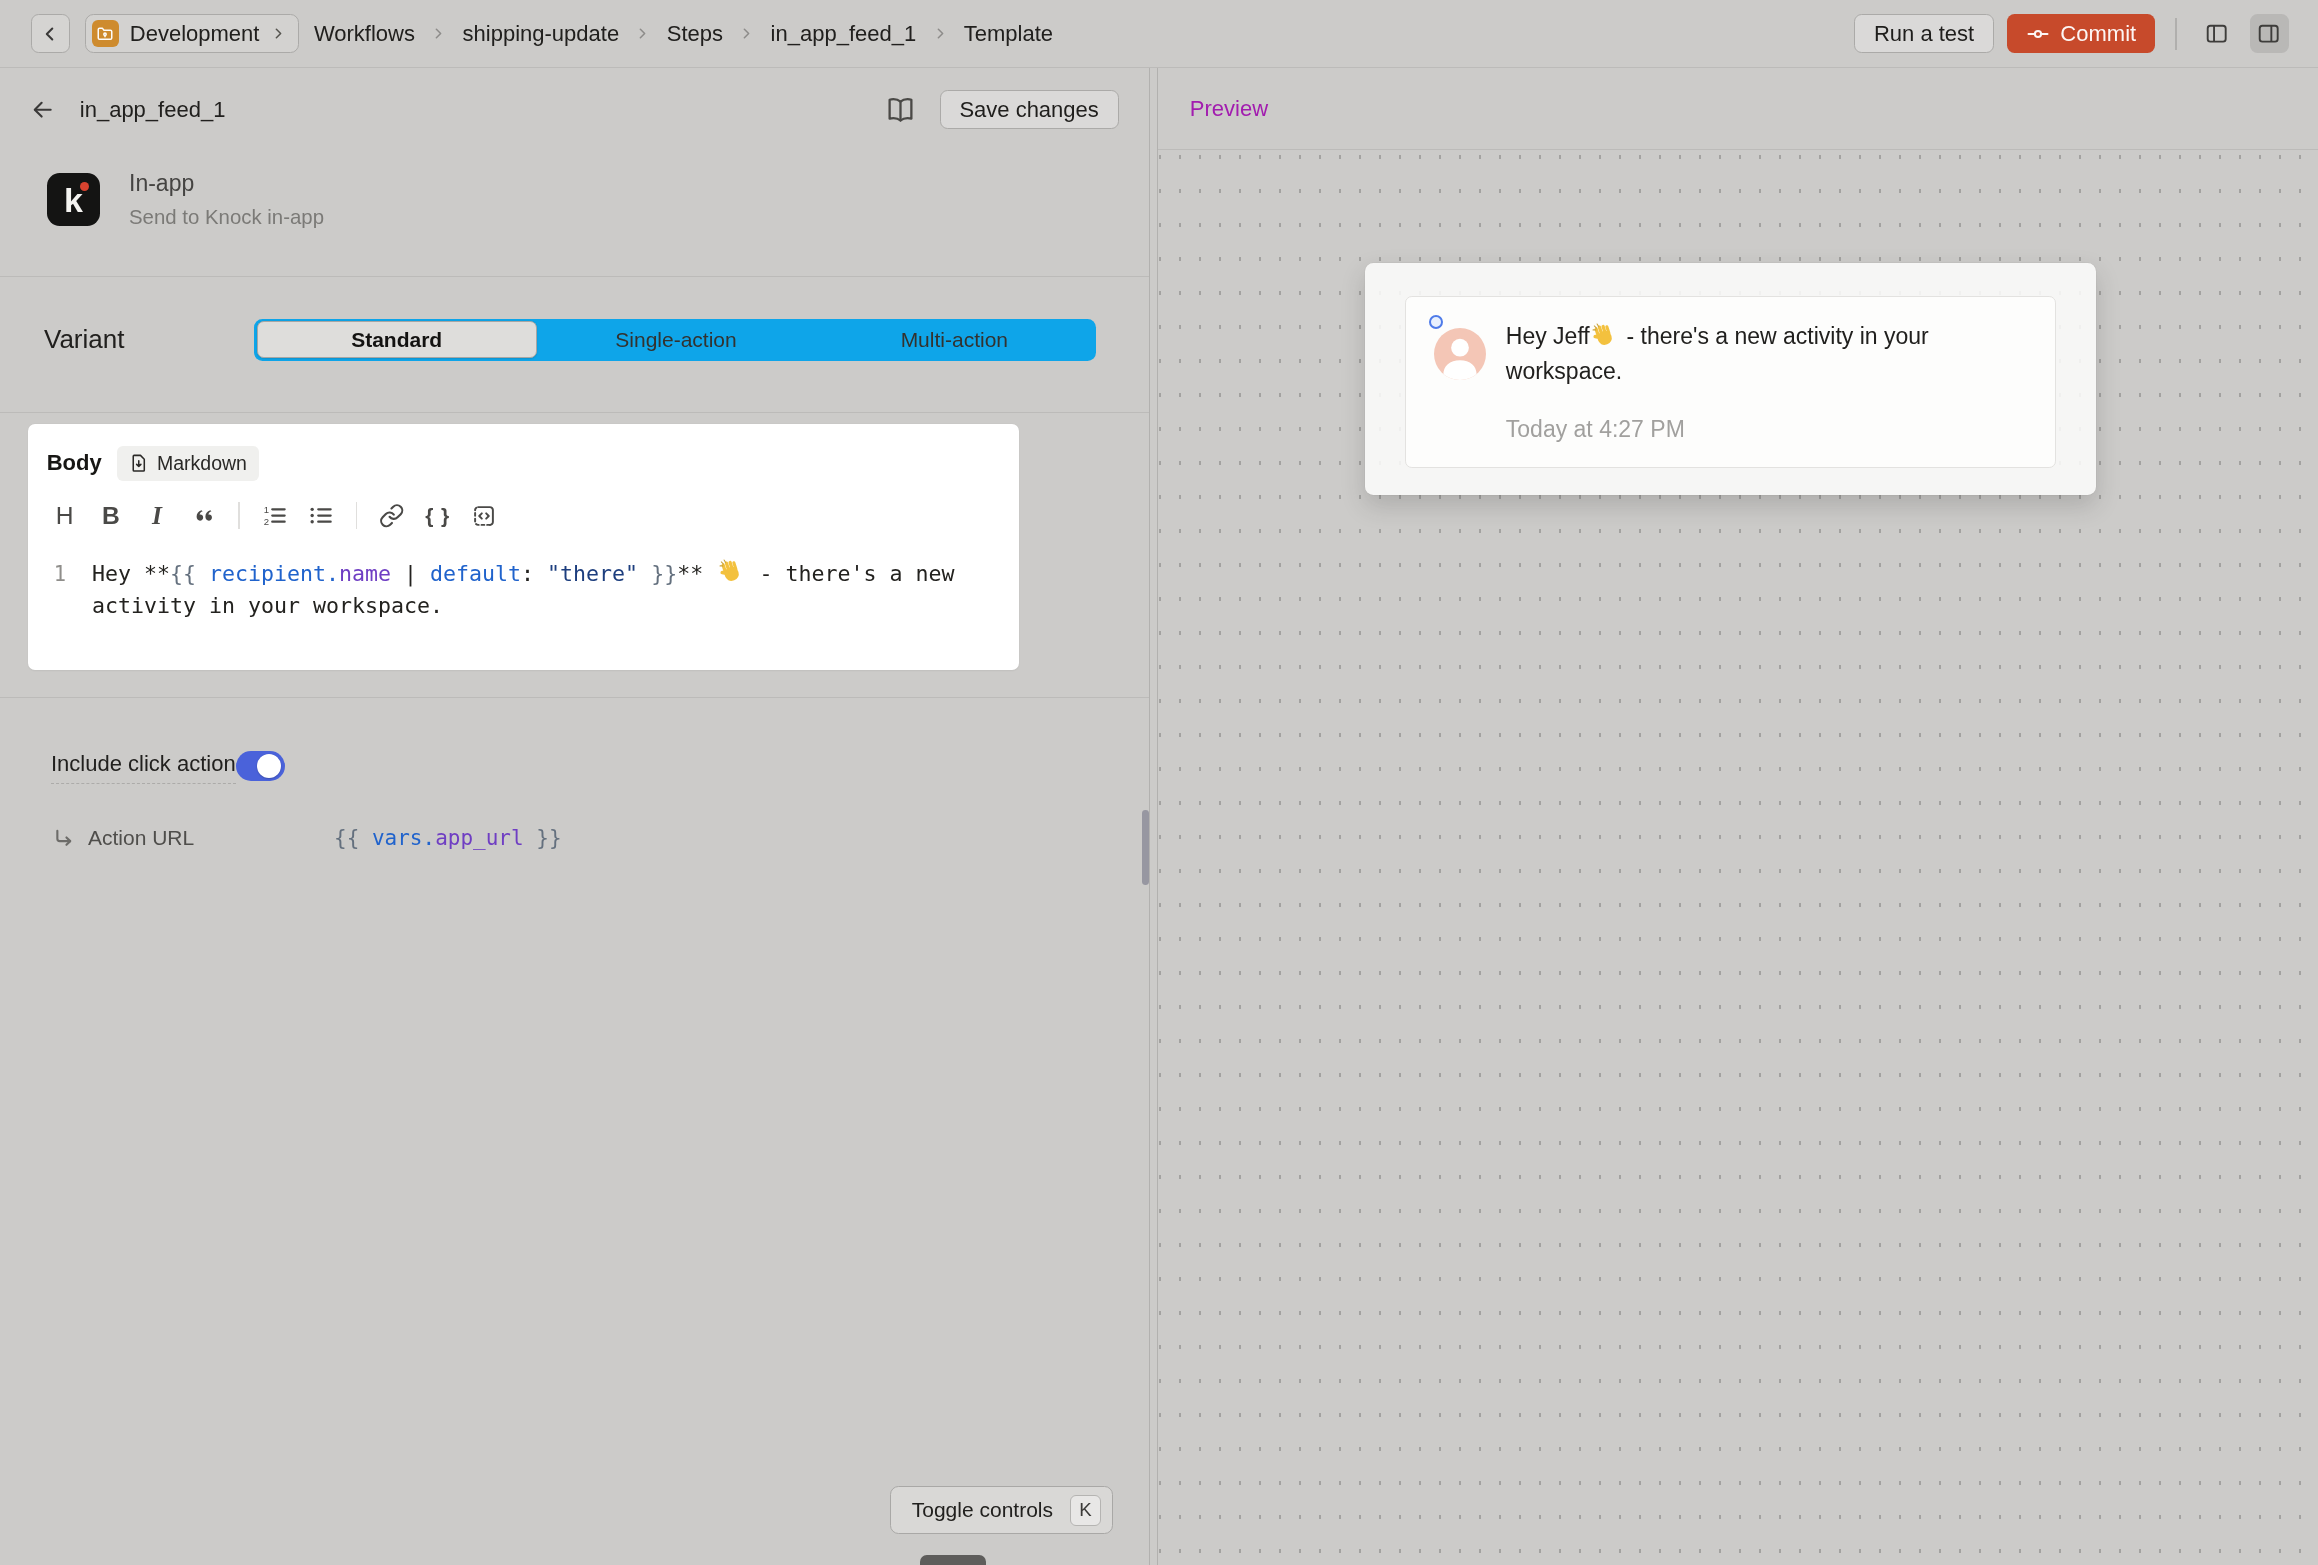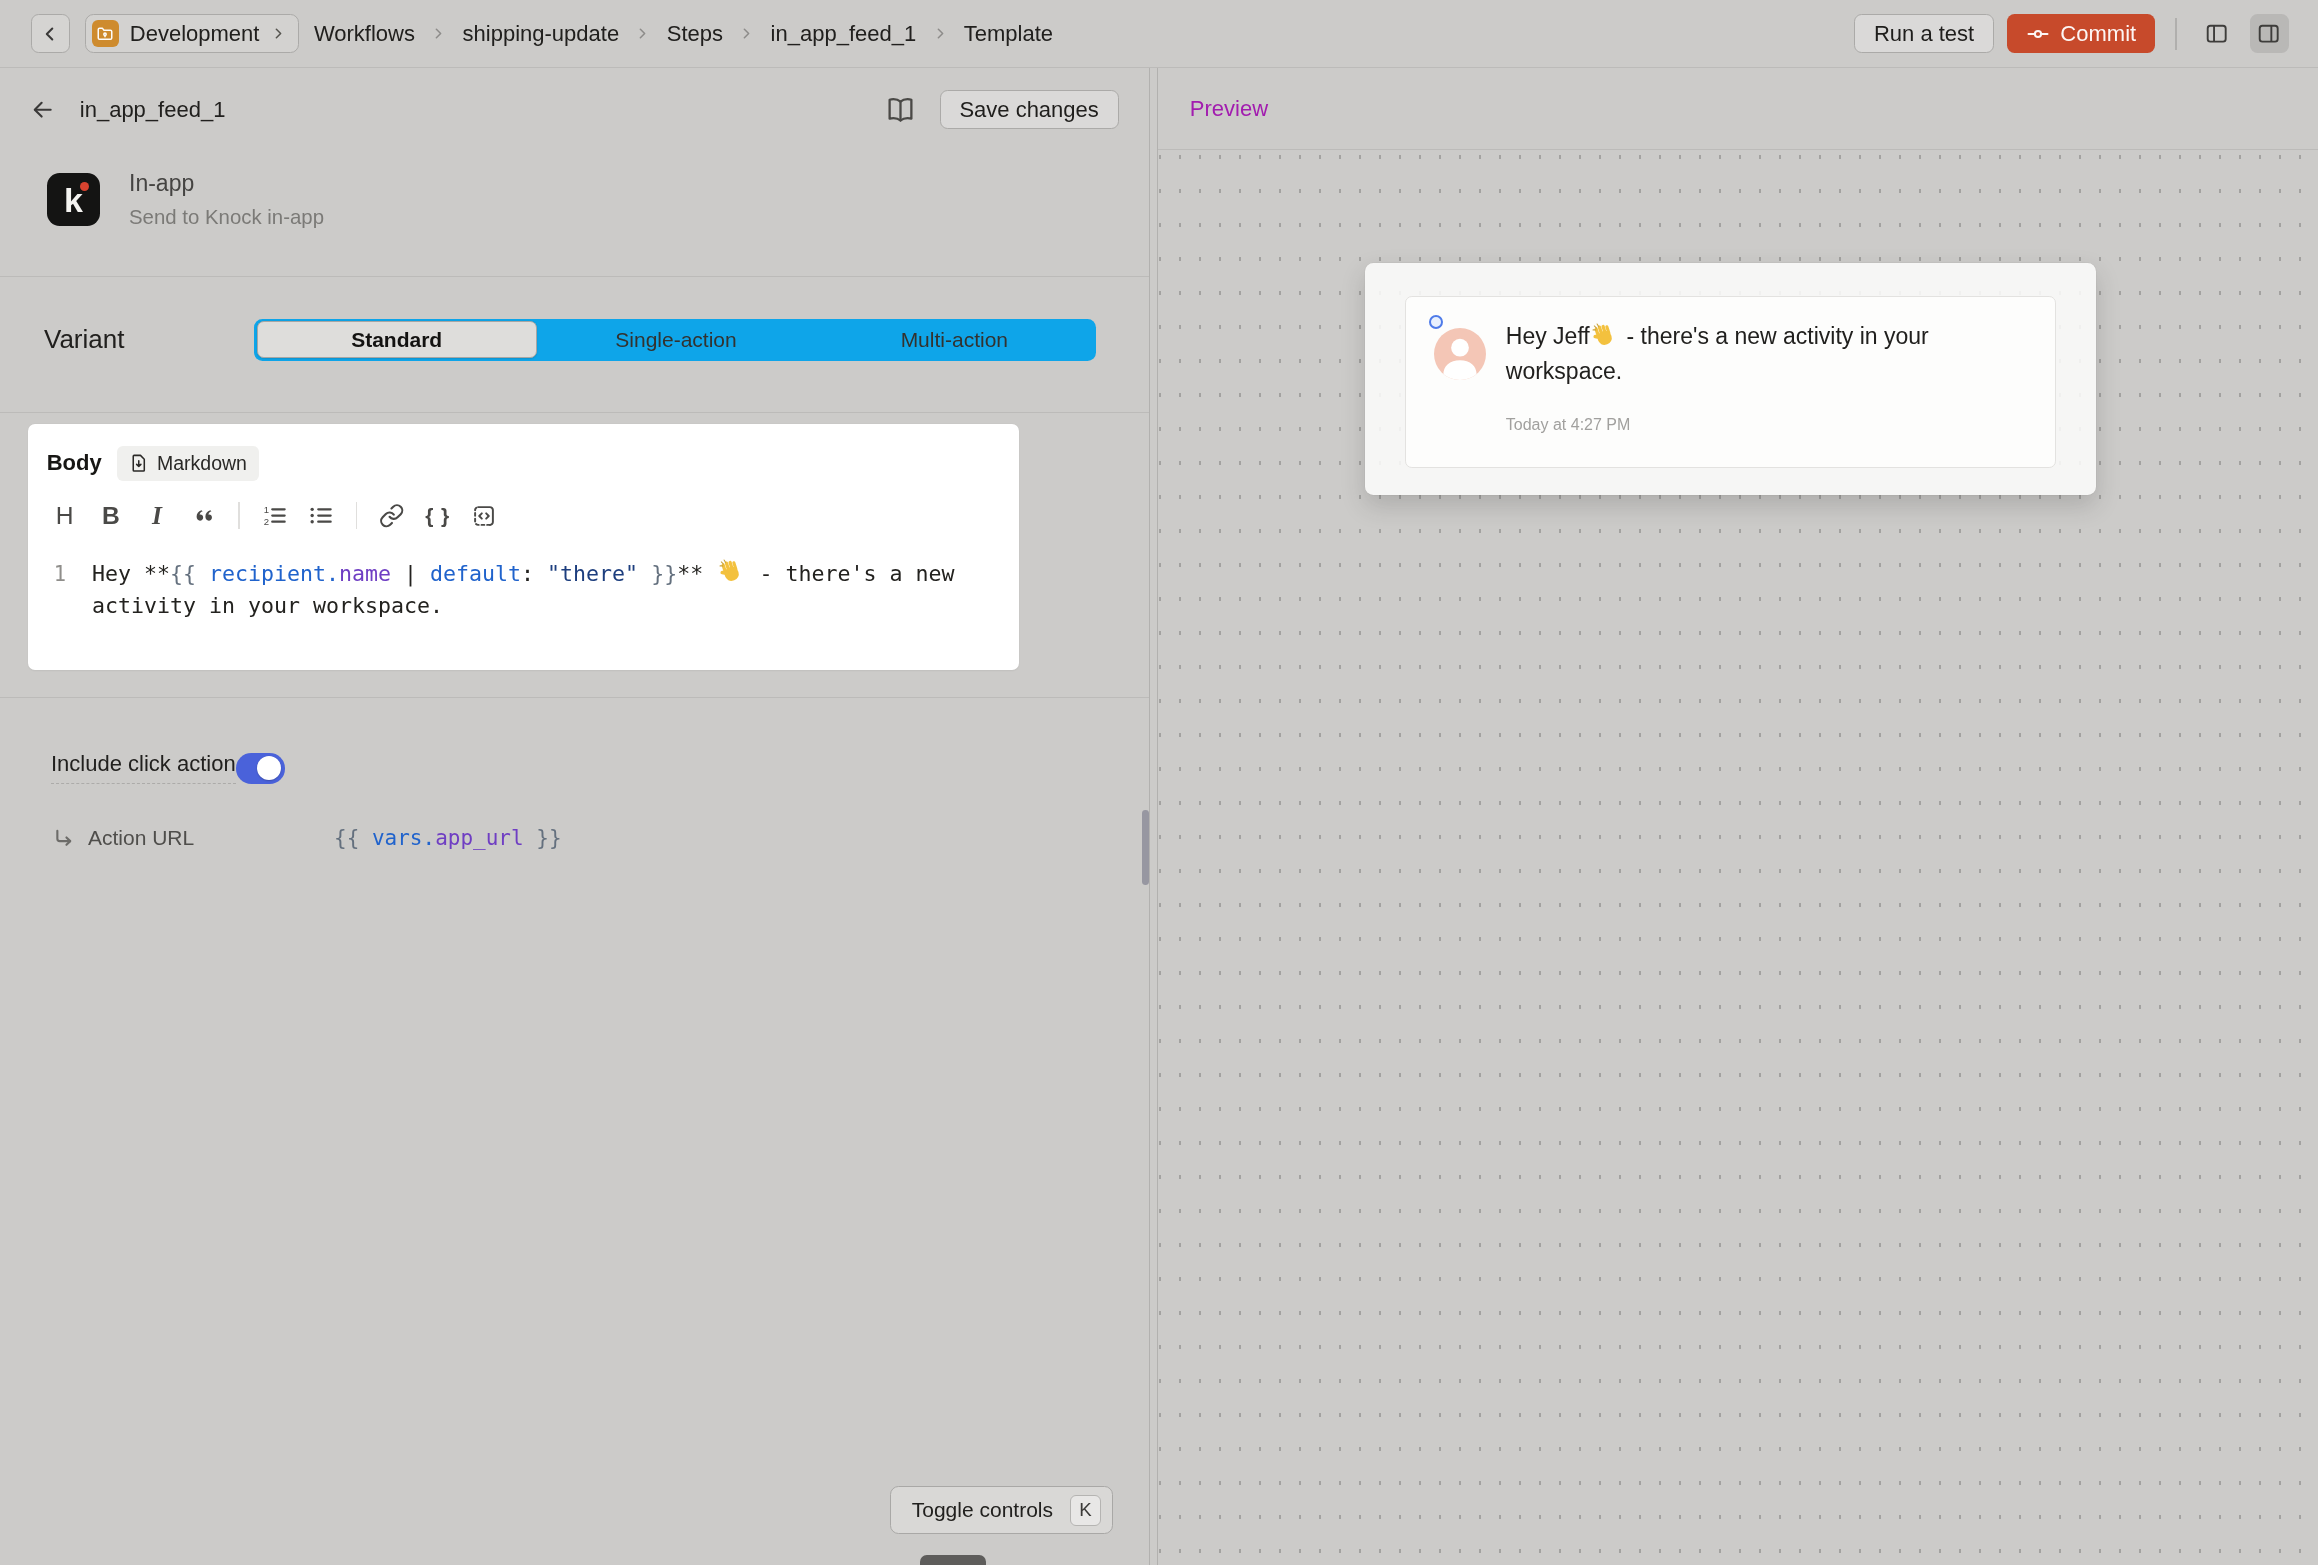--- a/index.html
+++ b/index.html
@@ -128,21 +128,21 @@
   .tok-plain { color:#23221F; }
   .tok-brace { color:#64707E; }
   .tok-blue  { color:#2063CC; }
   .tok-purple{ color:#6F3EC3; }
   .tok-string{ color:#1D3E7E; }
   .wave-svg { display:inline-block; vertical-align:-4.2px; margin:0 2.5px; }
 
   .hr-below-card { margin-top:27px; }
 
   .click-section { padding:53px 0 0 51px; }
-  .click-row { display:flex; align-items:flex-end; }
+  .click-row { display:flex; align-items:flex-start; }
   .click-label {
     font-size:22px; font-weight:500; color:#21201E;
     border-bottom:1.7px dashed #ACABA9; padding-bottom:6px; cursor:help;
   }
   .toggle {
     width:49px; height:30.5px; border-radius:15.3px; background:#4A62DA;
     position:relative; cursor:pointer; flex:none; border:none;
   }
   .toggle .knob {
     position:absolute; top:3.4px; right:3.4px; width:24px; height:24px;
@@ -199,21 +199,21 @@
   }
   .feed-avatar {
     position:absolute; left:28px; top:30.5px; width:52px; height:52px;
     border-radius:50%; background:#F4C6B6; overflow:hidden;
   }
   .feed-text {
     position:absolute; left:100px; top:22px; width:509px;
     font-size:23px; line-height:35px; color:#21201E;
   }
   .feed-text b { font-weight:400;margin-top:20px; }
-  .feed-time { position:absolute; left:100px; top:119px; font-size:16px; color:#A1A09E; }
+  .feed-time { position:absolute; left:100px; top:119px; font-size:23px; color:#A1A09E; }
 </style>
 </head>
 <body>
 
 <header class="topbar">
   <button class="icon-btn">
     <svg width="22" height="22" viewBox="0 0 24 24" fill="none" stroke="#3A3938" stroke-width="2.2" stroke-linecap="round" stroke-linejoin="round">
         <path d="M14.5 6l-6 6 6 6"></path>
       </svg>
   </button>

